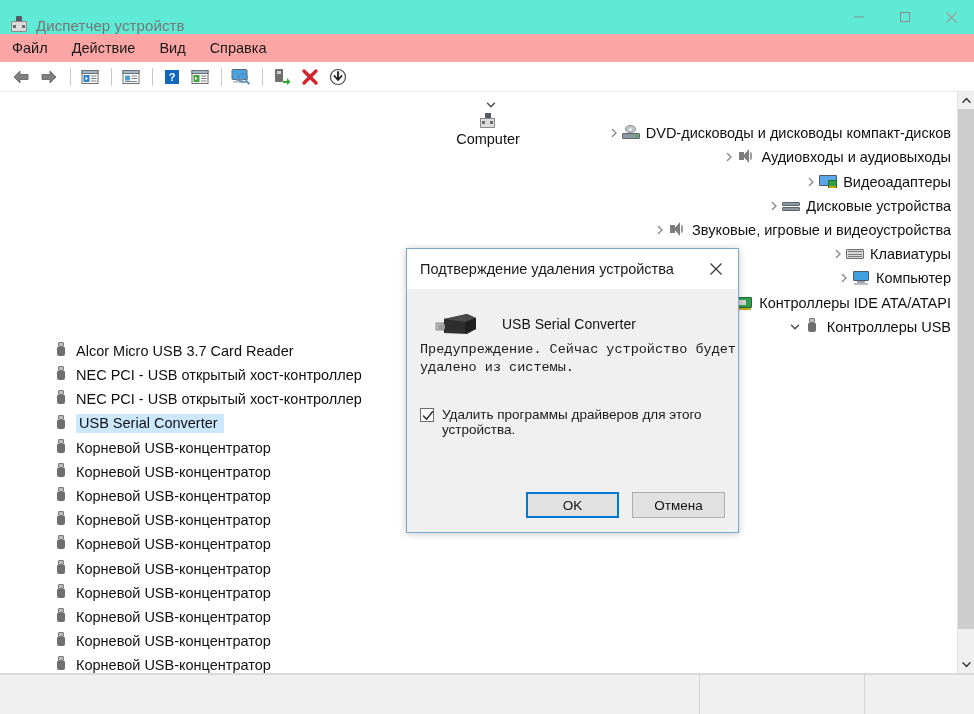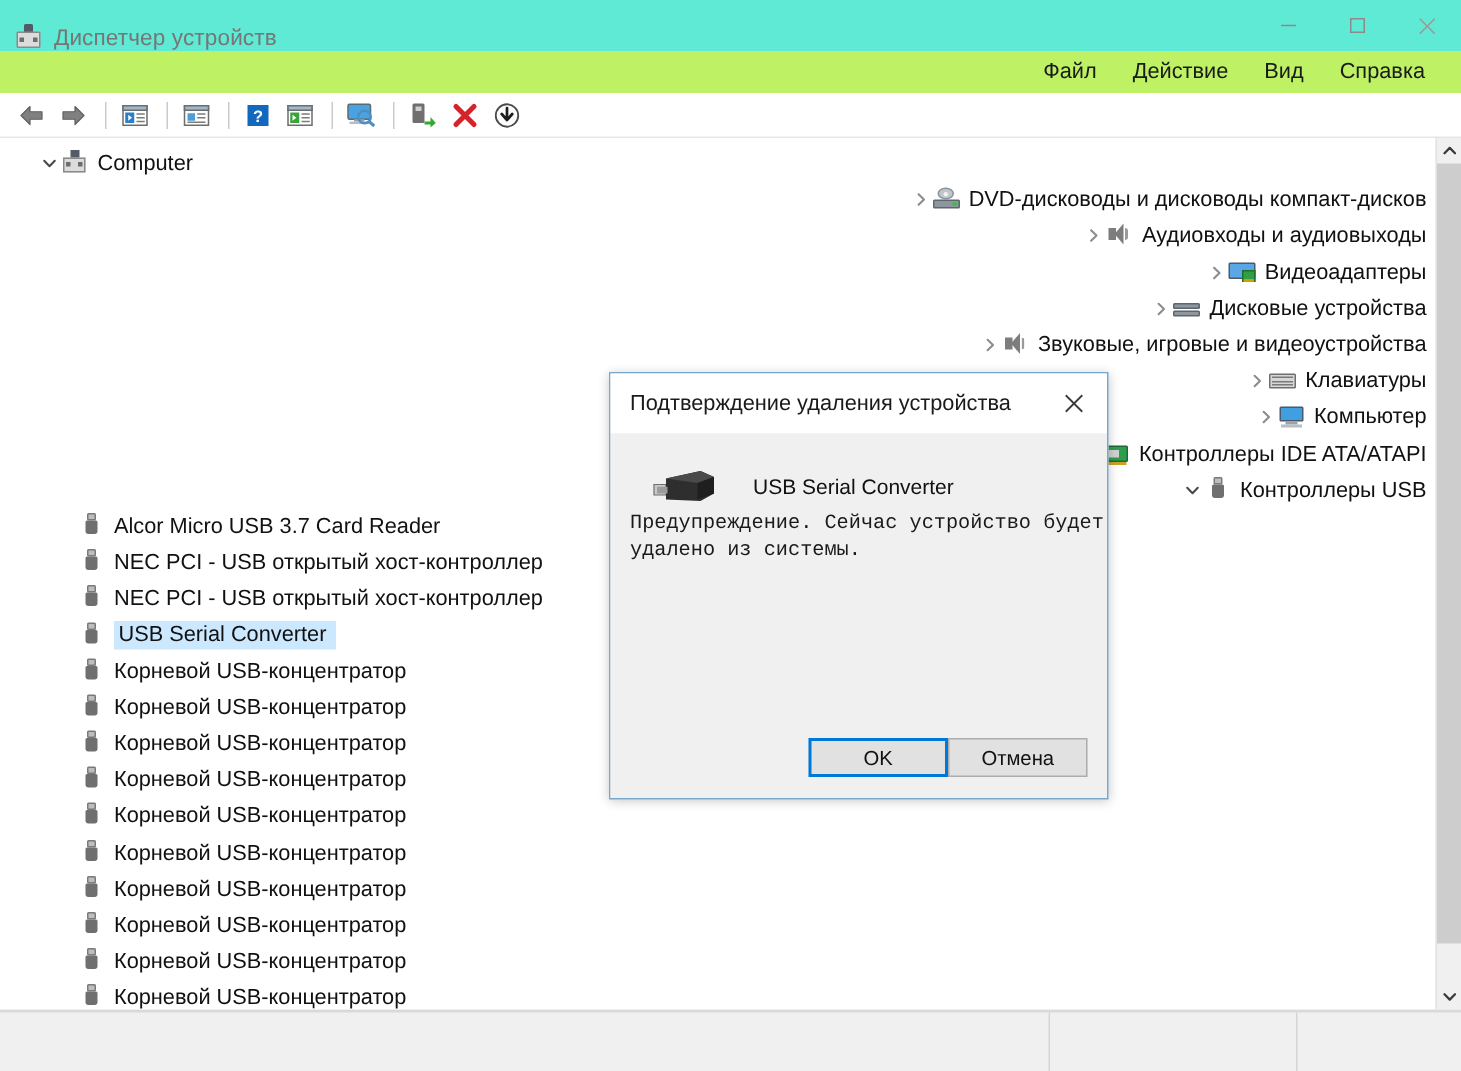--- a/index.html
+++ b/index.html
@@ -64,22 +64,21 @@
     color: #8b8b8b;
   }
   .winbtn svg { display: block; }
 
   
   .menubar {
     height: 28px;
     display: flex; align-items: center;
     padding-left: 12px;
     flex: 0 0 28px;
-    background: #bef264;
-    justify-content: flex-end;
+    background: #fca5a5;
   }
   .menu-item {
     font-size: 14.5px;
     color: #1a1a1a;
     padding: 3px 12px 3px 0;
     margin-right: 12px;
   }
 
   
   .toolbar {
@@ -133,21 +132,21 @@
     width: 18px; height: 18px;
     flex: 0 0 18px;
     margin-right: 6px;
     position: relative;
   }
   .row .lbl { padding-right: 6px; }
   .row.sel .lbl {
     background: #cce8ff;
     padding: 1px 6px 2px 3px;
   }
-  .indent0 { padding-left: 25px; }
+  .indent0 { padding-left: 25px; flex-direction: column; }
   .indent1 { padding-left: 30px; justify-content: flex-end; }
   .indent2 { padding-left: 52px; }
 
   
   .ic-computer .base { position:absolute; left:1px; top:5px; width:15px; height:10px; background:#dcdcdc; border:1px solid #8a8a8a; }
   .ic-computer .top { position:absolute; left:6px; top:0; width:6px; height:6px; background:#555b66; }
   .ic-computer .d1 { position:absolute; left:3px; top:8px; width:3px; height:3px; background:#6d6d6d; }
   .ic-computer .d2 { position:absolute; left:11px; top:8px; width:3px; height:3px; background:#6d6d6d; }
 
   .ic-dvd .disc { position:absolute; left:3px; top:1px; width:11px; height:8px; border-radius:50%; background:#bfc6cc; border:1px solid #8a929a; }
@@ -302,20 +301,21 @@
     min-width: 93px;
     background: #e1e1e1;
     border: 1px solid #adadad;
     font-size: 13.5px; color: #111;
     display: flex; align-items: center; justify-content: center;
     font-family: "Liberation Sans", sans-serif;
   }
   .btn.primary {
     border: 2px solid #0078d7;
     background: #e1e1e1;
+    margin-right: 13px;
   }
 </style>
 </head>
 <body>
 
 <div class="window">
 
   <div class="titlebar">
     <div class="title-icon">
       <div class="stick"></div>
@@ -723,20 +723,28 @@
             <path d="M12 12 L35 7 L44 11 L33 15 Z" fill="#4a4a4a"></path>
             <path d="M33 15 L44 11 L44 22 L33 26 Z" fill="#1f1f1f"></path>
             <rect x="6" y="17.5" width="7" height="4.5" fill="#9c9c9c"></rect>
           </svg>
         </div>
         <div class="dlg-device-name">USB Serial Converter</div>
       </div>
 
       <div class="dlg-warning">Предупреждение. Сейчас устройство будет удалено из системы.</div>
 
+      <div class="dlg-check">
+        <span class="checkbox">
+          <svg width="12" height="12" viewBox="0 0 12 12">
+              <path d="M1.5 6 L4.5 9.2 L10.5 1.8" fill="none" stroke="#2b2b2b" stroke-width="1.4" stroke-linecap="round" stroke-linejoin="round"></path>
+            </svg>
+        </span>
+        <span class="dlg-check-label">Удалить программы драйверов для этого устройства.</span>
+      </div>
 
       <div class="dlg-buttons">
         <div class="btn primary">OK</div>
         <div class="btn">Отмена</div>
       </div>
     </div>
   </div>
 
 </div>
 

